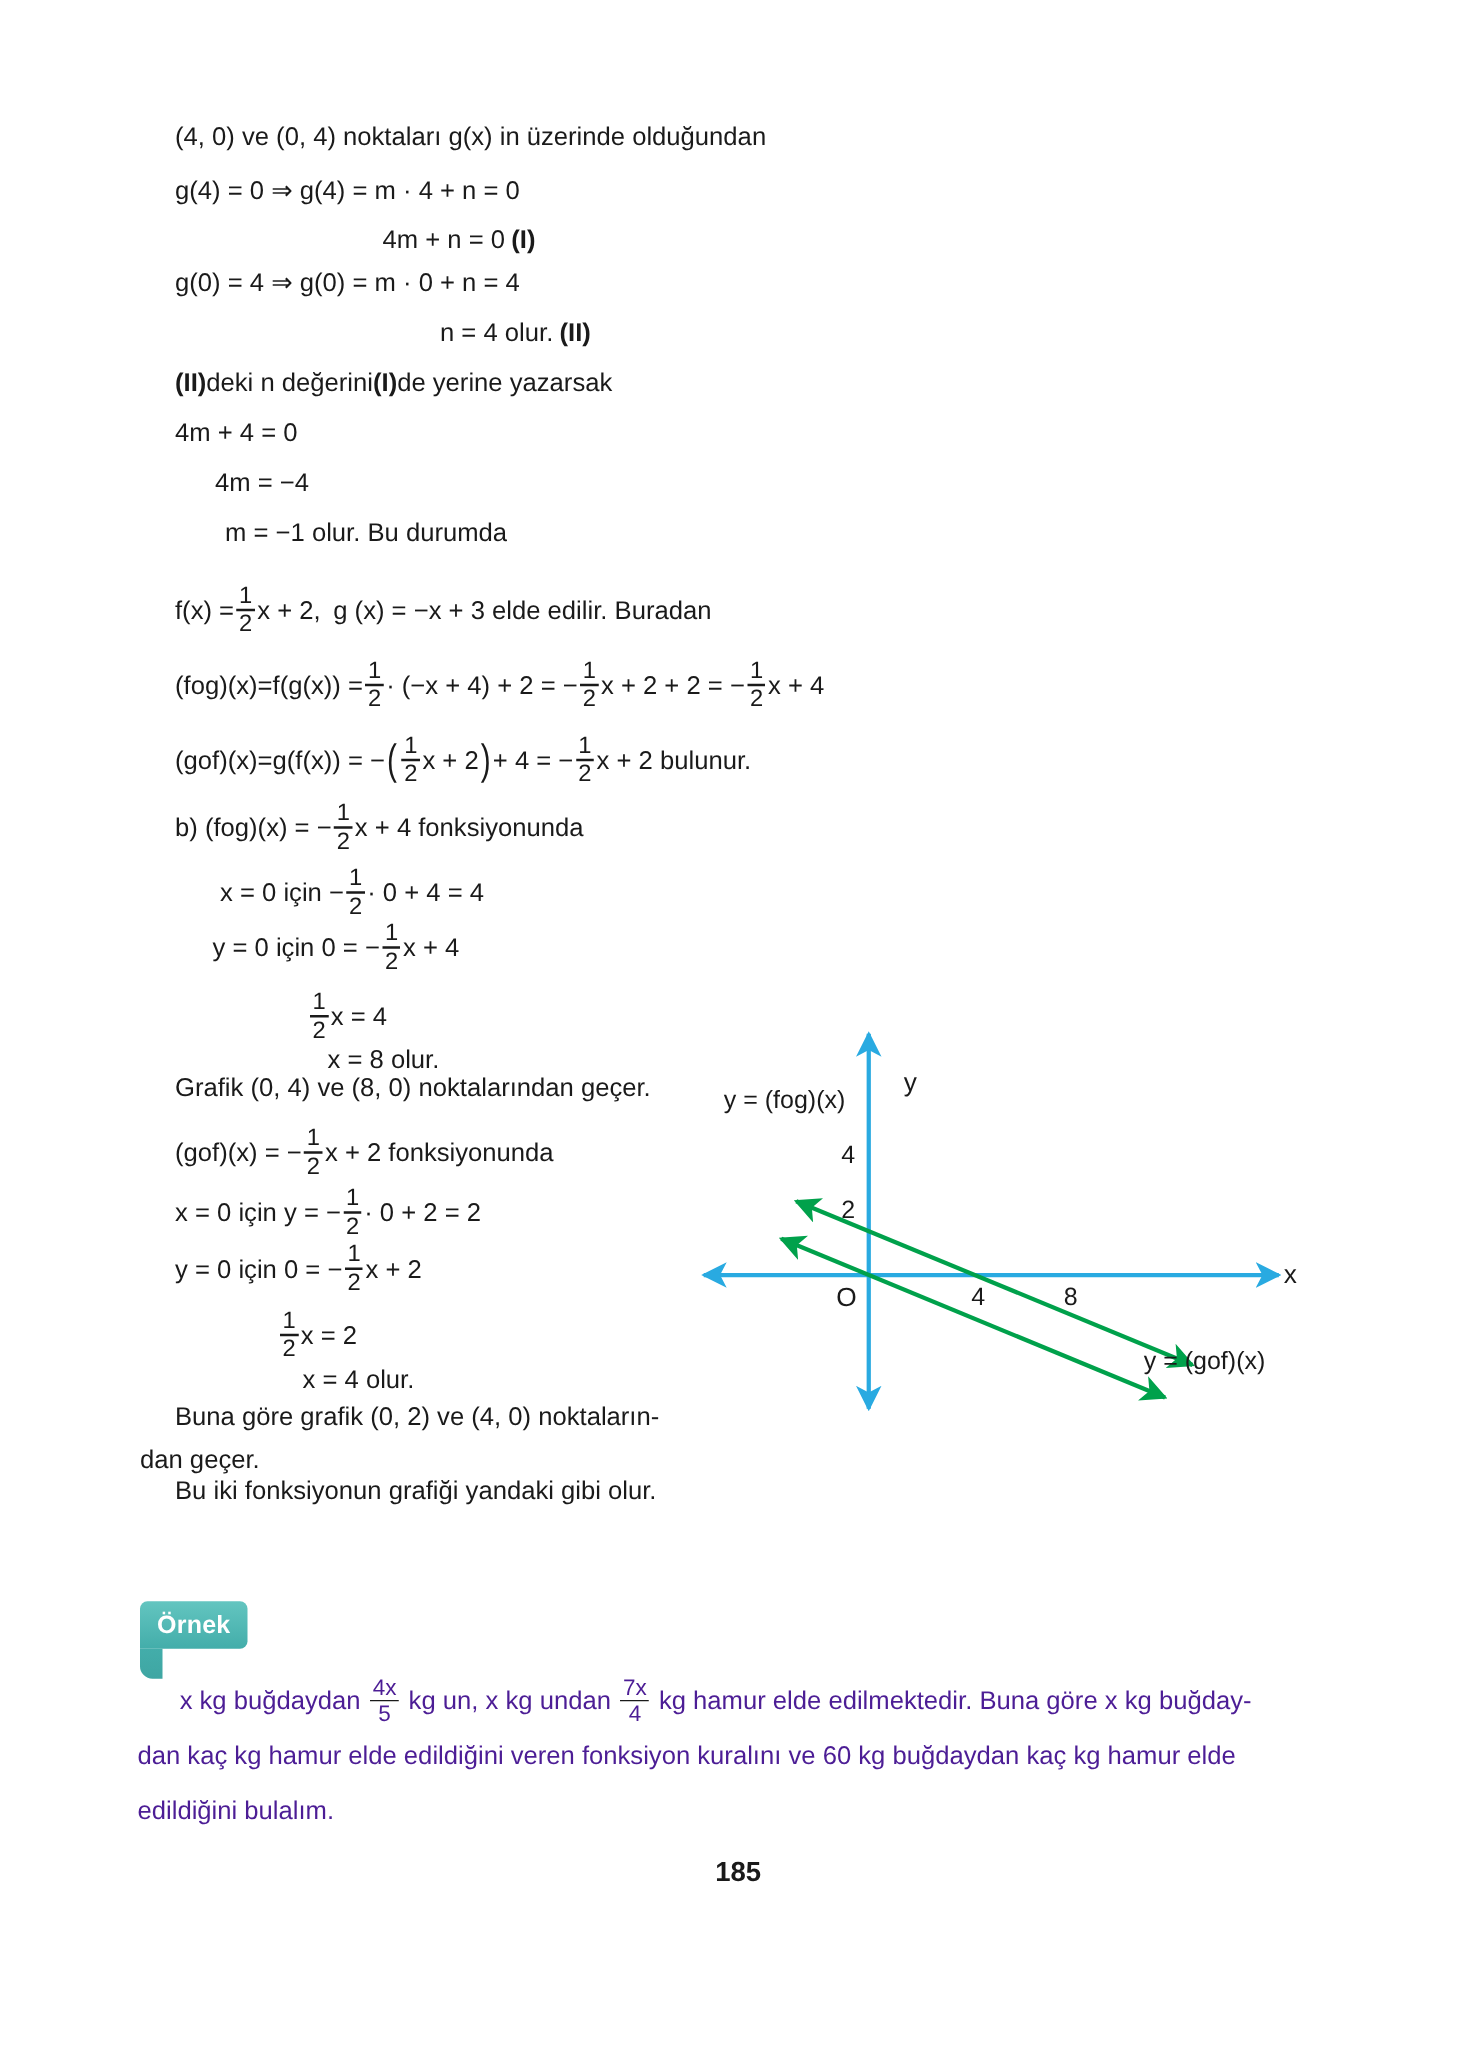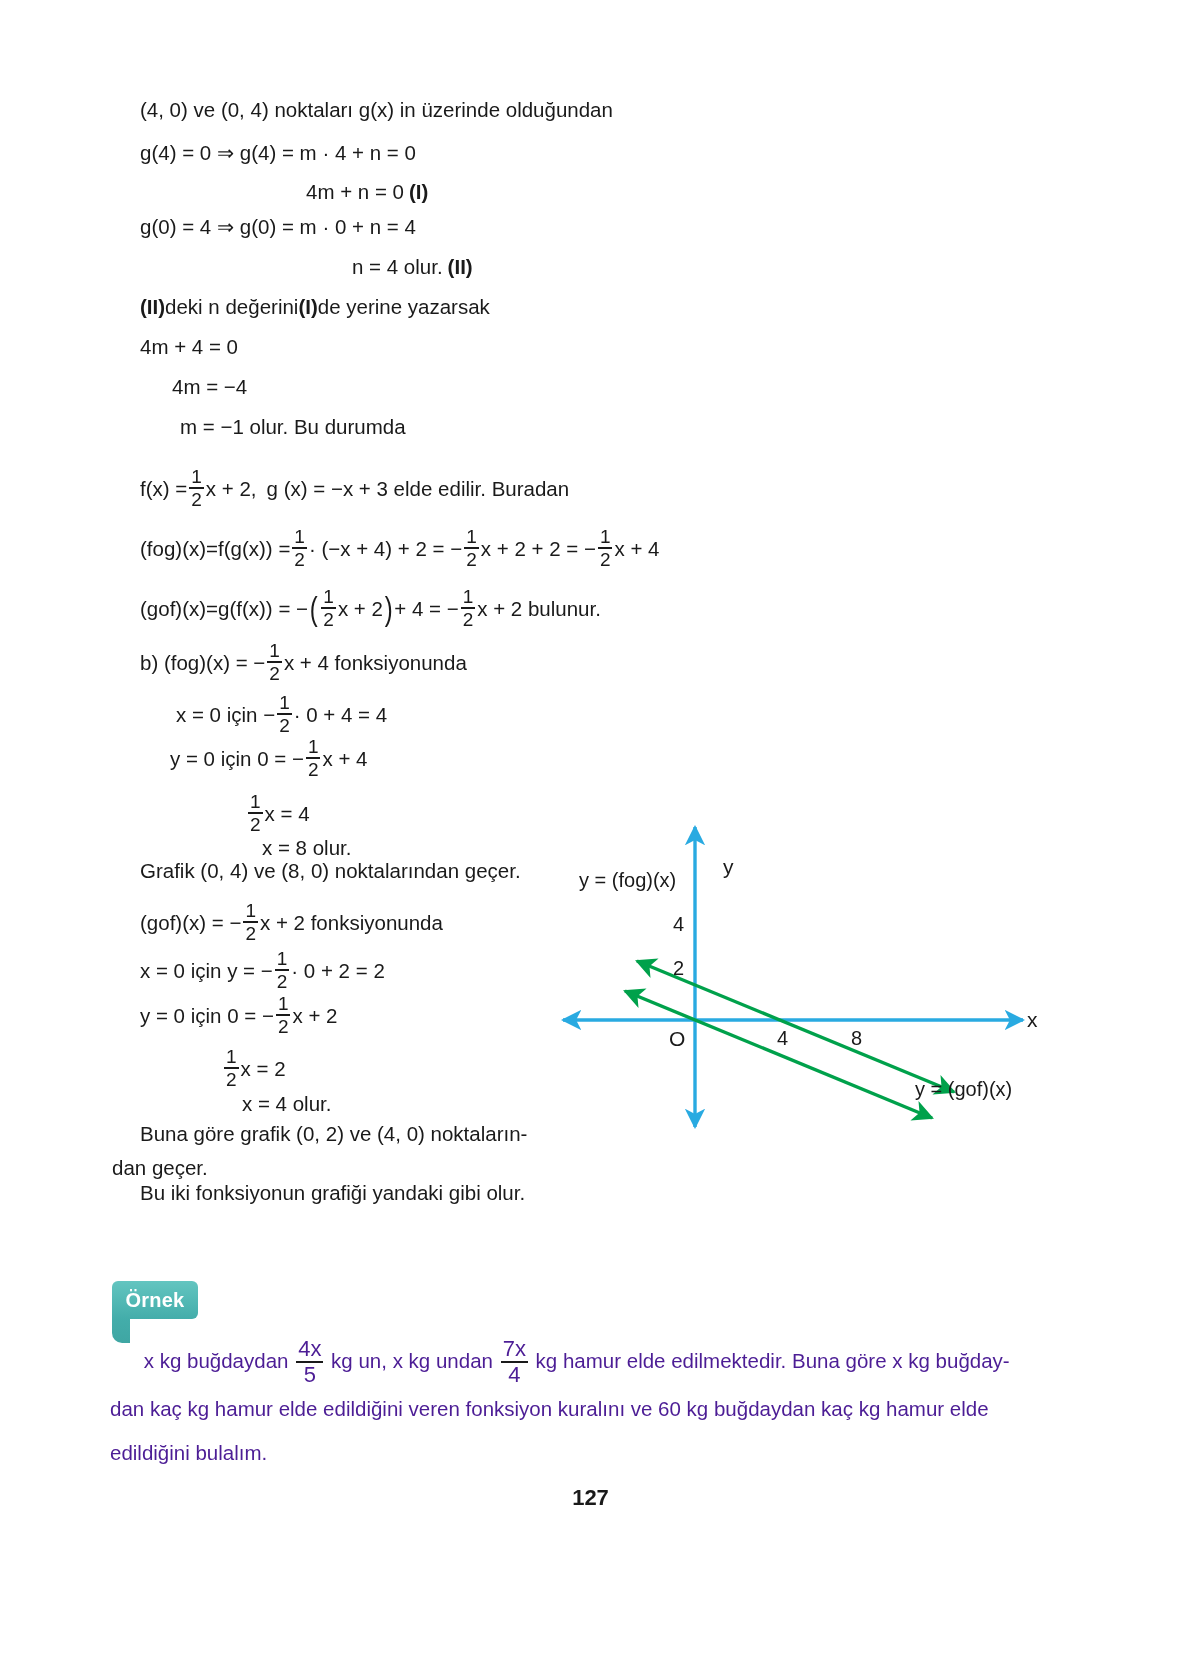--- a/index.html
+++ b/index.html
@@ -38,21 +38,21 @@
     top:-1px;
   }
   .frac .num { font-size:19px; padding:0 2px 1px 2px; }
   .frac .den { font-size:19px; padding:1px 2px 0 2px; }
   .frac .bar {
     width:100%;
     min-width:14px;
     height:1.6px;
     background:#1a1a1a;
   }
-  .frac.sm .num, .frac.sm .den { font-size:22px; }
+  .frac.sm .num, .frac.sm .den { font-size:18px; }
 
   .paren-big {
     font-size:34px;
     font-weight:300;
     line-height:0.8;
     position:relative;
     top:0px;
     display:inline-block;
     transform:scaleX(0.7);
   }
@@ -351,15 +351,15 @@
         <span class="num">7x</span>
         <span class="bar"></span>
         <span class="den">4</span>
       </span>
       <span> kg hamur elde edilmektedir. Buna göre x kg buğday-</span>
     </span>
     <span class="rowline">dan kaç kg hamur elde edildiğini veren fonksiyon kuralını ve 60 kg buğdaydan kaç kg hamur elde</span>
     <span class="rowline">edildiğini bulalım.</span>
   </div>
 
-  <div id="page-number">127</div>
+  <div id="page-number">185</div>
 
 </div>
 
 </body></html>

